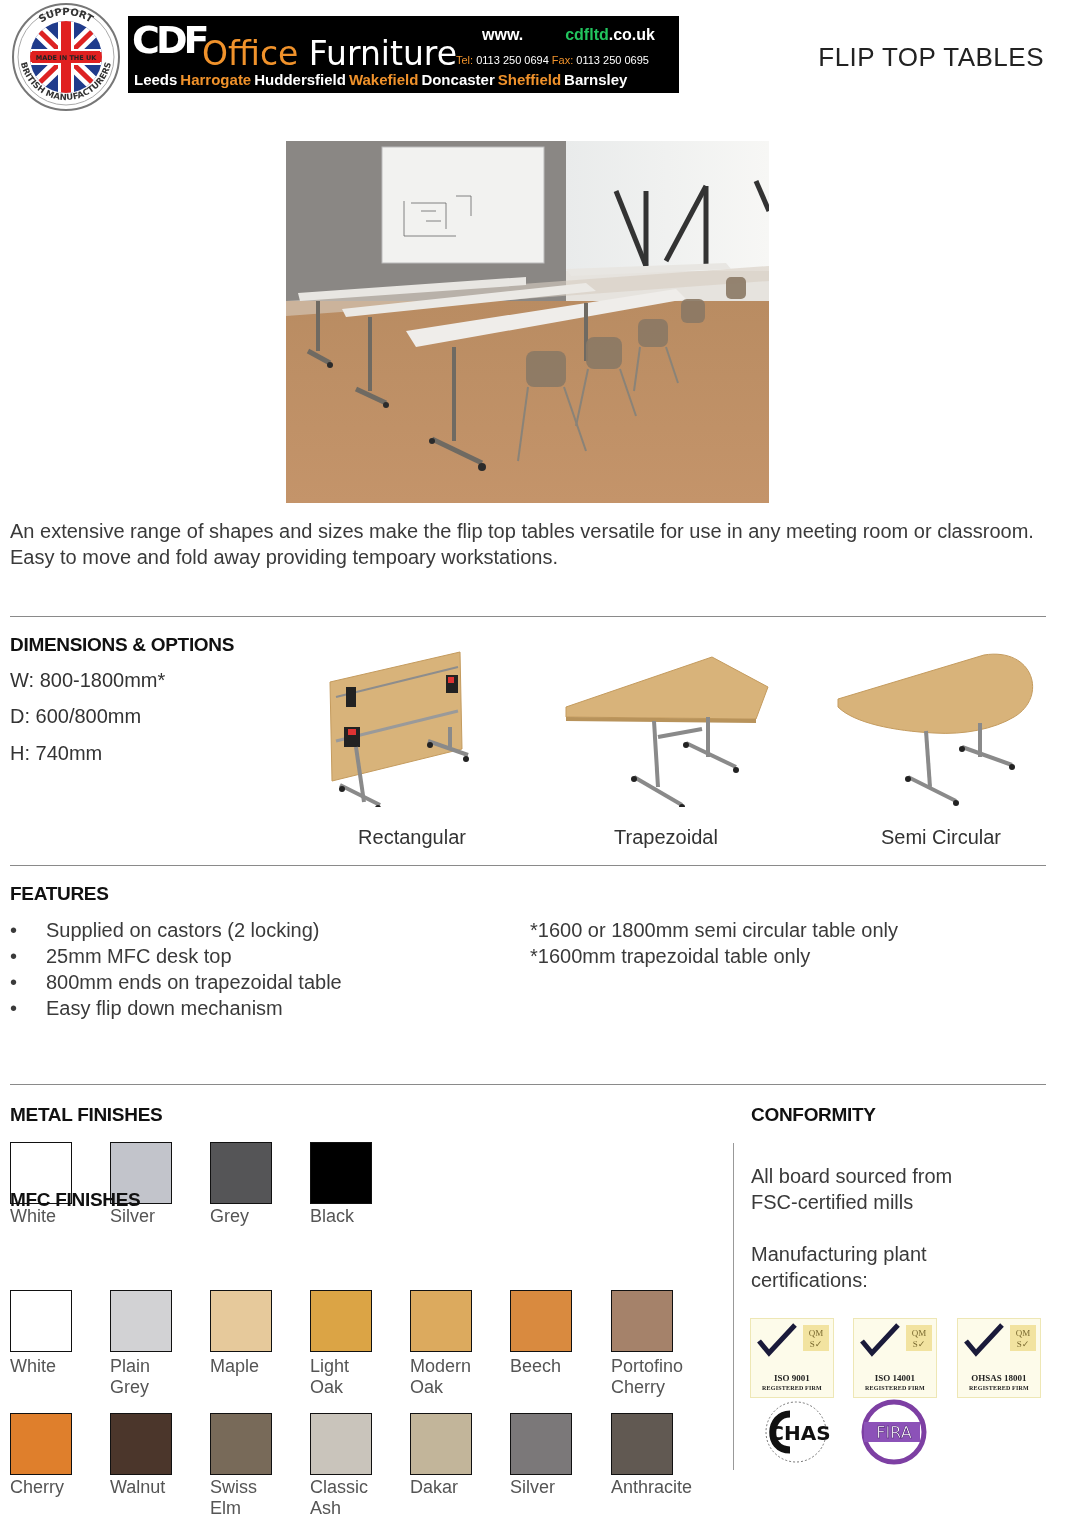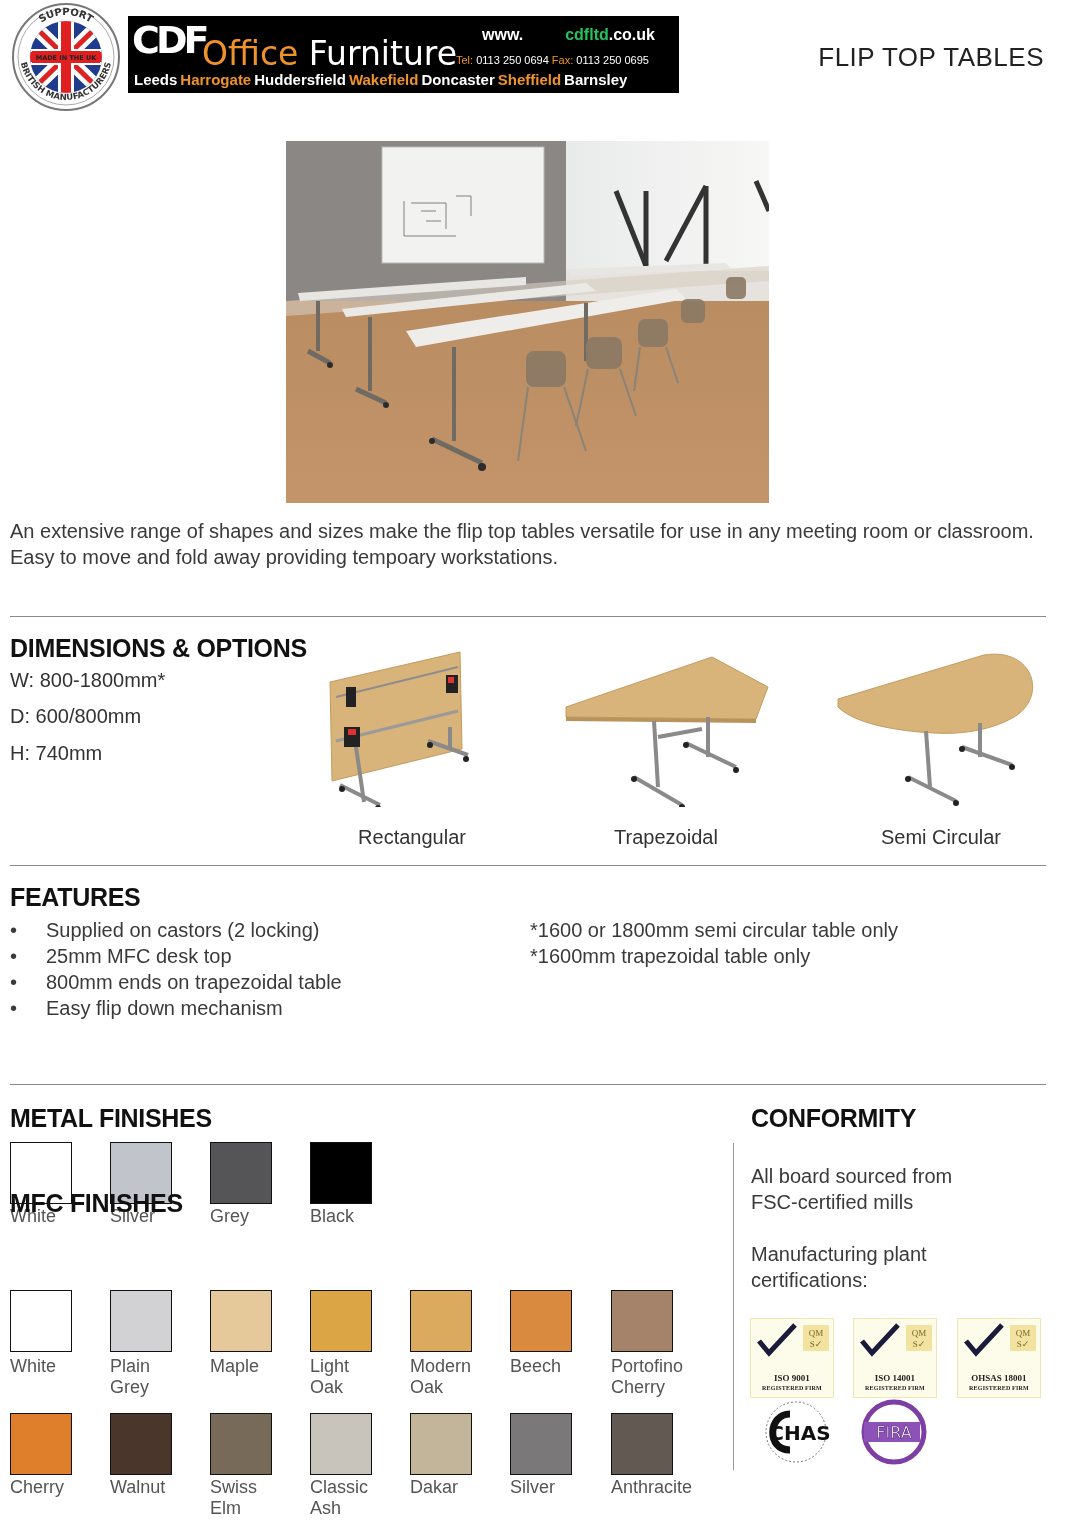--- a/index.html
+++ b/index.html
@@ -23,21 +23,21 @@
   .brand-towns span { margin-right: 3px; }
   .page-title { right: 21px; top: 42px; font-size: 26px; color: #222; font-weight: normal; letter-spacing: 0.5px; }
 
   
   .hero { left: 286px; top: 141px; width: 483px; height: 362px; overflow: hidden; background: #c8a27a; }
 
   .intro { left: 10px; top: 518px; width: 1040px; font-size: 20px; line-height: 26px; color: #3a3a3a; }
 
   .hr { left: 10px; width: 1036px; height: 1px; background: #8a8a8a; }
 
-  .section-heading { font-size: 25px; font-weight: bold; color: #111; letter-spacing: -0.3px; }
+  .section-heading { font-size: 19px; font-weight: bold; color: #111; letter-spacing: -0.3px; }
 
   .dim-line { font-size: 20px; color: #333; }
 
   .shape-img { width: 210px; height: 170px; }
   .shape-label { font-size: 20px; color: #333; text-align: center; width: 210px; }
 
   .feature-list { left: 10px; top: 917px; list-style: none; }
   .feature-list li { font-size: 20px; line-height: 26px; color: #3a3a3a; display: flex; }
   .feature-list li .bullet { width: 36px; }
   .notes { left: 530px; top: 917px; }

